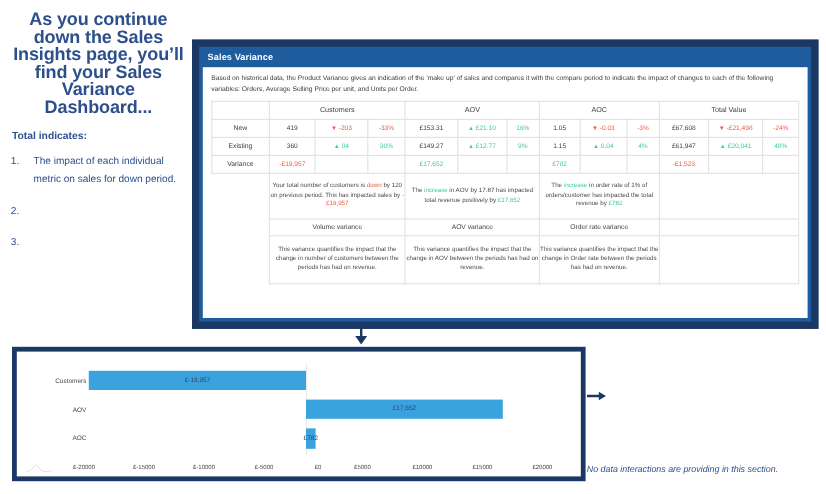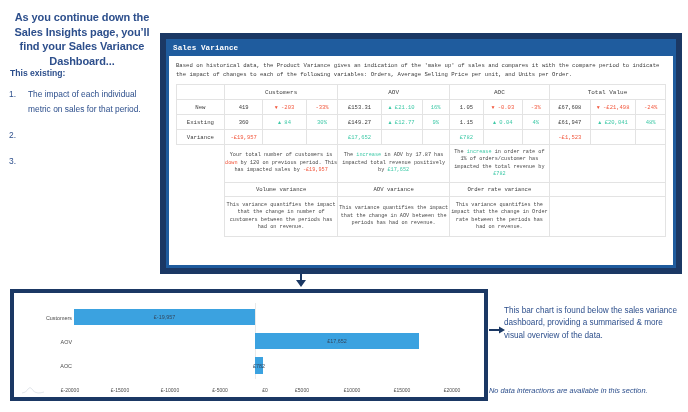--- a/index.html
+++ b/index.html
@@ -11,43 +11,43 @@
     overflow: hidden;
   }
   #page { position: relative; width: 688px; height: 412px; background: #fff; }
 
   
   .left-col {
     position: absolute; left: 6px; top: 10px; width: 152px;
     color: #2b4f8e;
   }
   .lead-title {
-    font-size: 11px; font-weight: bold; line-height: 14.5px;
-    text-align: center; color: #2d4f8c; margin: 0 0 0 0;
+    font-size: 15px; font-weight: bold; line-height: 14.5px;
+    text-align: center; color: #2d4f8c; margin: 0 0 11px 0;
     letter-spacing: -0.1px;
   }
   .indicates {
     font-size: 8.6px; font-weight: bold; color: #2d4f8c;
     margin: 0 0 9px 4px;
   }
   .num-list { margin: 0; padding: 0; list-style: none; }
   .num-item {
     display: flex; margin-bottom: 11px; color: #2d4f8c;
     font-size: 8.4px; line-height: 15px;
   }
   .num-item .n { width: 22px; flex: 0 0 22px; padding-left: 3px; }
   .num-item .txt { flex: 1; }
 
   
   .dash-frame {
     position: absolute; left: 160px; top: 33px; width: 522px; height: 241px;
     background: #1b3864; padding: 5px;
     border: 1px solid #1b3864;
   }
-  .dash-inner { width: 100%; height: 100%; background: #1f5c9e; padding: 0; font-family: Liberation Mono, monospace; }
+  .dash-inner { width: 100%; height: 100%; background: #1f5c9e; padding: 0; }
   .dash-head {
     height: 17px; color: #ffffff; font-size: 7.6px; font-weight: 600;
     display: flex; align-items: center; padding-left: 7px; letter-spacing: .1px;
   }
   .dash-body {
     background: #ffffff; margin: 0 3px 3px 3px; height: calc(100% - 20px);
     padding: 6px 7px 4px 7px; overflow: hidden;
   }
   .dash-desc {
     font-size: 5.6px; color: #3b3b3b; line-height: 8.6px; margin-bottom: 5px;
@@ -119,25 +119,25 @@
     font-size: 7.4px; font-style: italic; color: #2d4f8c;
   }
 </style>
 </head>
 <body>
 
 <div id="page">
 
   <div class="left-col">
     <div class="lead-title">As you continue down the Sales Insights page, you’ll find your Sales Variance Dashboard...</div>
-    <div class="indicates">This existing:</div>
+    <div class="indicates">Total indicates:</div>
     <ul class="num-list">
       <li class="num-item">
         <span class="n">1.</span>
-        <span class="txt">The impact of each individual metric on sales for that period.</span>
+        <span class="txt">The impact of each individual metric on sales for down period.</span>
       </li>
       <li class="num-item">
         <span class="n">2.</span>
       </li>
       <li class="num-item">
         <span class="n">3.</span>
       </li>
     </ul>
   </div>
 
@@ -293,16 +293,15 @@
         <svg class="sparkish" viewBox="0 0 22 8">
           <path d="M0 7 Q4 7 6 3 Q8 0 10 3 Q12 7 16 7 Q19 7 22 6" fill="none" stroke="#8a99ad" stroke-width="0.7"></path>
         </svg>
       </div>
     </div>
   </div>
 
   <svg class="side-arrow" viewBox="0 0 16 10">
     <path d="M0 4 H10 V1.5 L16 5 L10 8.5 V6 H0 Z" fill="#1b3864"></path>
   </svg>
-  <div class="chart-note">This bar chart is found below the sales variance dashboard, providing a summarised &amp; more visual overview of the data.</div>
-  <div class="no-inter">No data interactions are available in this section.</div>
+  <div class="no-inter">No data interactions are providing in this section.</div>
 
 </div>
 
 </body></html>

